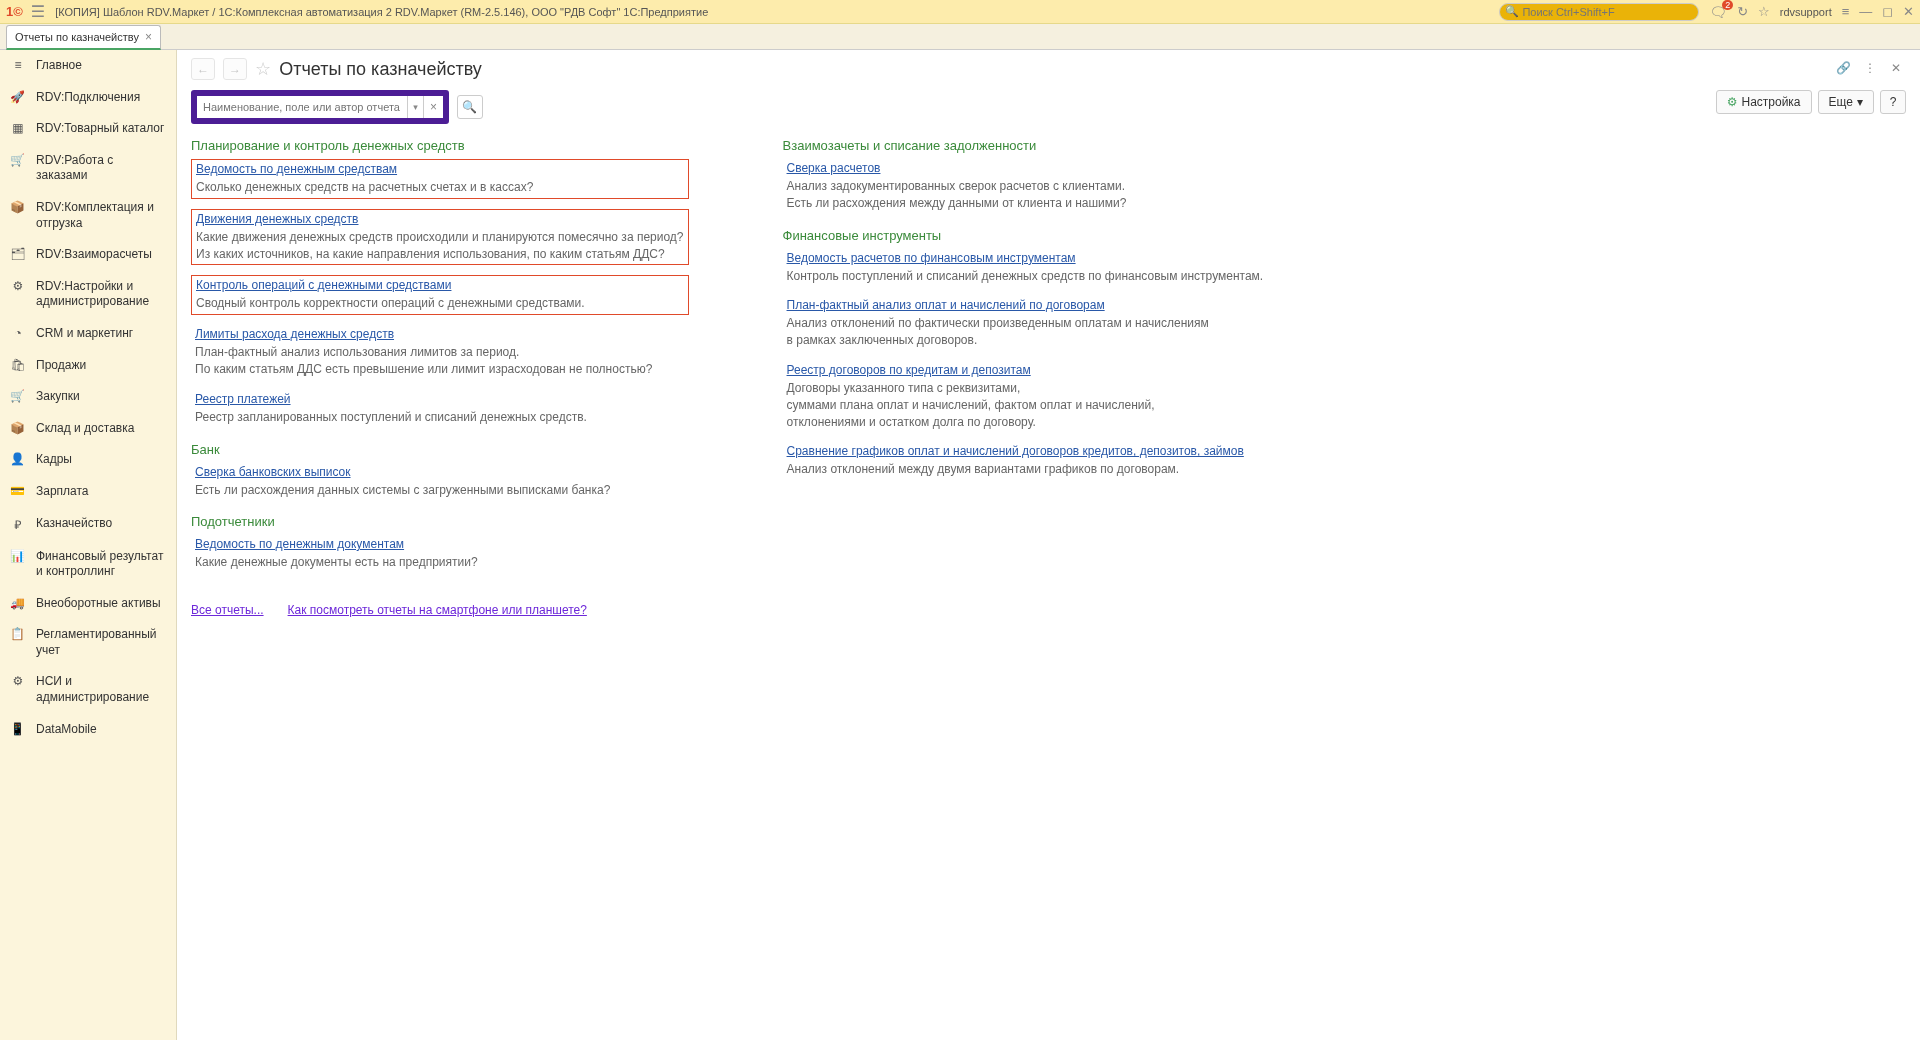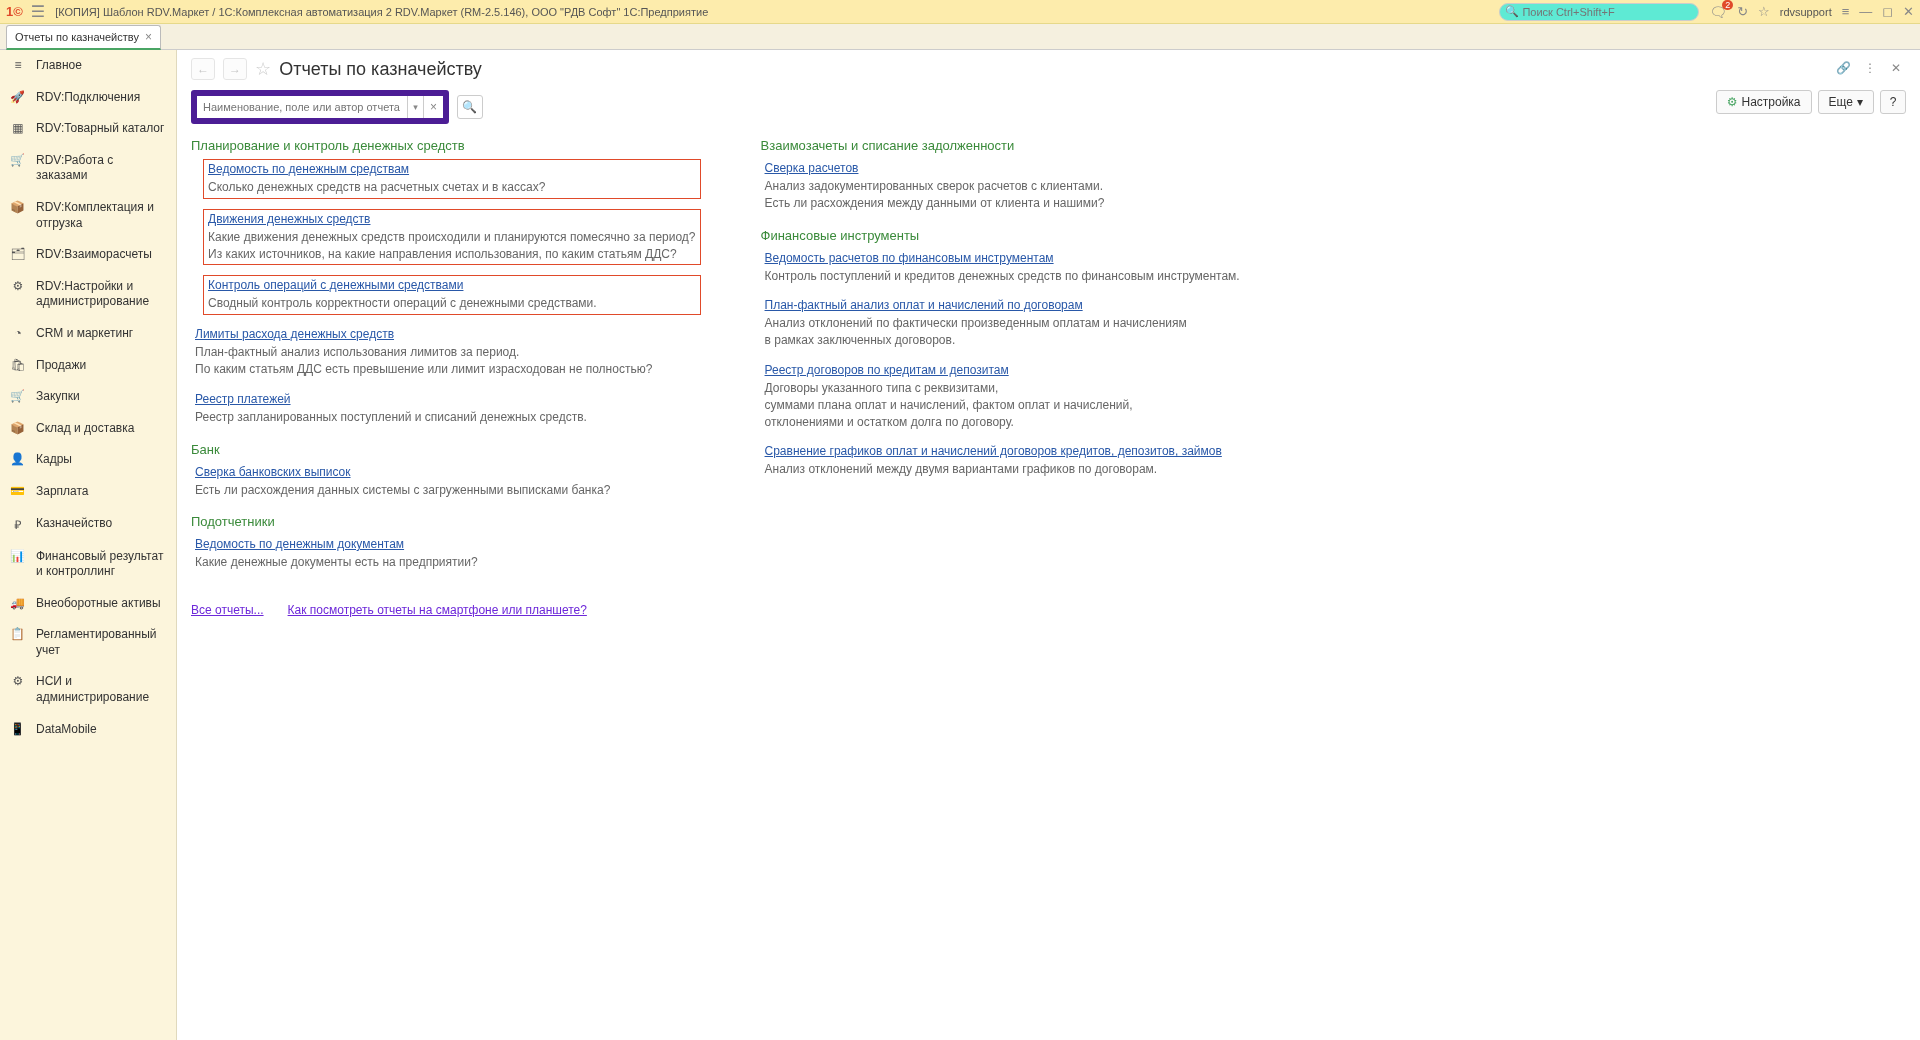--- a/index.html
+++ b/index.html
@@ -3,21 +3,21 @@
 <meta charset="utf-8">
 <style>
 * { box-sizing: border-box; margin: 0; padding: 0; }
 body { font-family: Arial, sans-serif; font-size: 12px; color: #333; background: #fff; overflow: hidden; }
 .titlebar { height: 24px; background: #fdecac; display: flex; align-items: center; padding: 0 6px; border-bottom: 1px solid #e6d98a; }
 .titlebar .logo { color: #e04a2a; font-weight: bold; font-size: 13px; margin-right: 8px; }
 .titlebar .burger { color: #888; font-size: 16px; margin-right: 10px; cursor: pointer; }
 .titlebar .title-text { color: #555; font-size: 11px; flex: 1; }
 .titlebar .right { display: flex; align-items: center; gap: 10px; }
 .titlebar .search-box { position: relative; }
-.titlebar .search-box input { width: 200px; height: 18px; border: 1px solid #ccc; border-radius: 9px; padding: 0 8px 0 22px; font-size: 11px; background: #5eead4; }
+.titlebar .search-box input { width: 200px; height: 18px; border: 1px solid #ccc; border-radius: 9px; padding: 0 8px 0 22px; font-size: 11px; background: #eab308; }
 .titlebar .search-box .sicon { position: absolute; left: 6px; top: 2px; color: #888; font-size: 11px; }
 .titlebar .bell { position: relative; color: #888; font-size: 14px; }
 .titlebar .bell .badge { position: absolute; top: -4px; right: -6px; background: #e04a2a; color: #fff; border-radius: 8px; font-size: 9px; padding: 0 3px; }
 .titlebar .ticon { color: #888; font-size: 13px; cursor: pointer; }
 .titlebar .user { color: #555; font-size: 11px; }
 
 .tabbar { height: 26px; background: #f5f0df; display: flex; align-items: flex-end; padding-left: 6px; border-bottom: 1px solid #ccc; }
 .tab { background: #fff; border: 1px solid #bbb; border-bottom: 2px solid #4aa564; padding: 4px 8px; font-size: 11px; display: flex; align-items: center; gap: 6px; border-radius: 3px 3px 0 0; margin-bottom: -1px; }
 .tab .close { color: #888; cursor: pointer; font-size: 12px; }
 
@@ -42,25 +42,25 @@
 .search-field-wrap .dd { width: 16px; border-left: 1px solid #ccc; display: flex; align-items: center; justify-content: center; color: #888; cursor: pointer; font-size: 9px; }
 .search-field-wrap .clr { width: 20px; border-left: 1px solid #ccc; display: flex; align-items: center; justify-content: center; color: #888; cursor: pointer; }
 .toolbar .go { width: 26px; height: 24px; border: 1px solid #ccc; border-radius: 3px; display: flex; align-items: center; justify-content: center; color: #3a6ea5; cursor: pointer; margin-left: 4px; }
 .toolbar-right { position: absolute; right: 14px; top: 40px; display: flex; gap: 6px; }
 .btn { height: 24px; border: 1px solid #ccc; border-radius: 3px; background: #fafafa; padding: 0 10px; display: flex; align-items: center; gap: 4px; cursor: pointer; font-size: 12px; }
 .btn .gear { color: #4aa564; }
 .btn-q { width: 26px; justify-content: center; padding: 0; }
 
 .columns { display: flex; gap: 60px; }
 .col { max-width: 670px; }
-.col2 { max-width: 520px; }
+.col2 { max-width: 520px; margin-left: 34px; }
 .section-title { color: #3a8a3a; font-size: 13px; font-weight: 500; margin-bottom: 6px; margin-top: 14px; }
 .section-title.first { margin-top: 0; }
 .report-block { margin-bottom: 10px; padding: 2px 4px; }
-.report-block.boxed { border: 1.5px solid #e04a2a; margin-left: 12px; }
+.report-block.boxed { border: 1.5px solid #e04a2a; }
 .report-link { color: #2958a8; text-decoration: underline; font-size: 12px; cursor: pointer; display: inline-block; margin-bottom: 3px; }
 .report-desc { color: #666; font-size: 12px; line-height: 1.4; }
 .footer-links { margin-top: 30px; display: flex; gap: 24px; }
 .footer-links a { color: #6d28d9; text-decoration: underline; font-size: 12px; cursor: pointer; }
 </style>
 </head>
 <body>
 
 <div class="titlebar">
   <span class="logo">1©</span>
@@ -247,21 +247,21 @@
       <div class="col2">
         <div class="section-title first">Взаимозачеты и списание задолженности</div>
         <div class="report-block">
           <a class="report-link">Сверка расчетов</a>
           <div class="report-desc">Анализ задокументированных сверок расчетов с клиентами.<br>Есть ли расхождения между данными от клиента и нашими?</div>
         </div>
 
         <div class="section-title">Финансовые инструменты</div>
         <div class="report-block">
           <a class="report-link">Ведомость расчетов по финансовым инструментам</a>
-          <div class="report-desc">Контроль поступлений и кредитов денежных средств по финансовым инструментам.</div>
+          <div class="report-desc">Контроль поступлений и списаний денежных средств по финансовым инструментам.</div>
         </div>
         <div class="report-block">
           <a class="report-link">План-фактный анализ оплат и начислений по договорам</a>
           <div class="report-desc">Анализ отклонений по фактически произведенным оплатам и начислениям<br>в рамках заключенных договоров.</div>
         </div>
         <div class="report-block">
           <a class="report-link">Реестр договоров по кредитам и депозитам</a>
           <div class="report-desc">Договоры указанного типа с реквизитами,<br>суммами плана оплат и начислений, фактом оплат и начислений,<br>отклонениями и остатком долга по договору.</div>
         </div>
         <div class="report-block">

